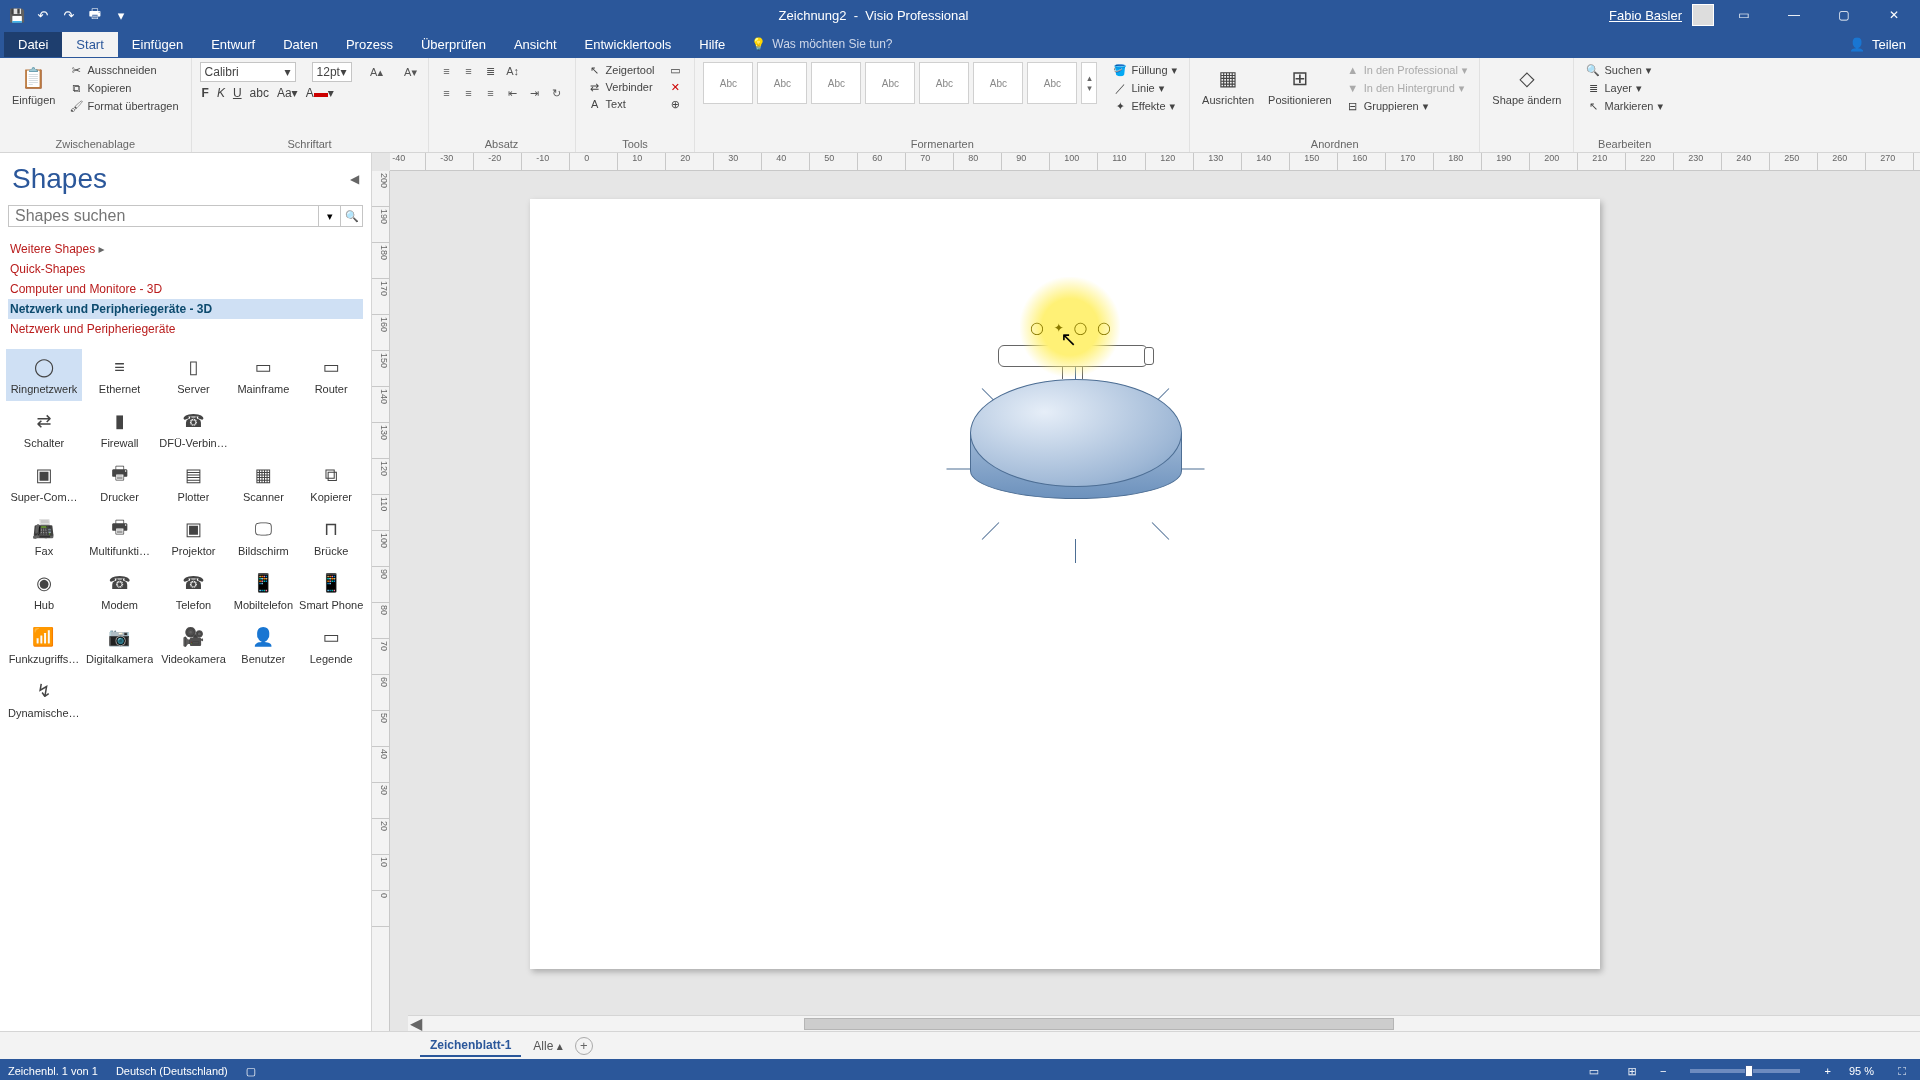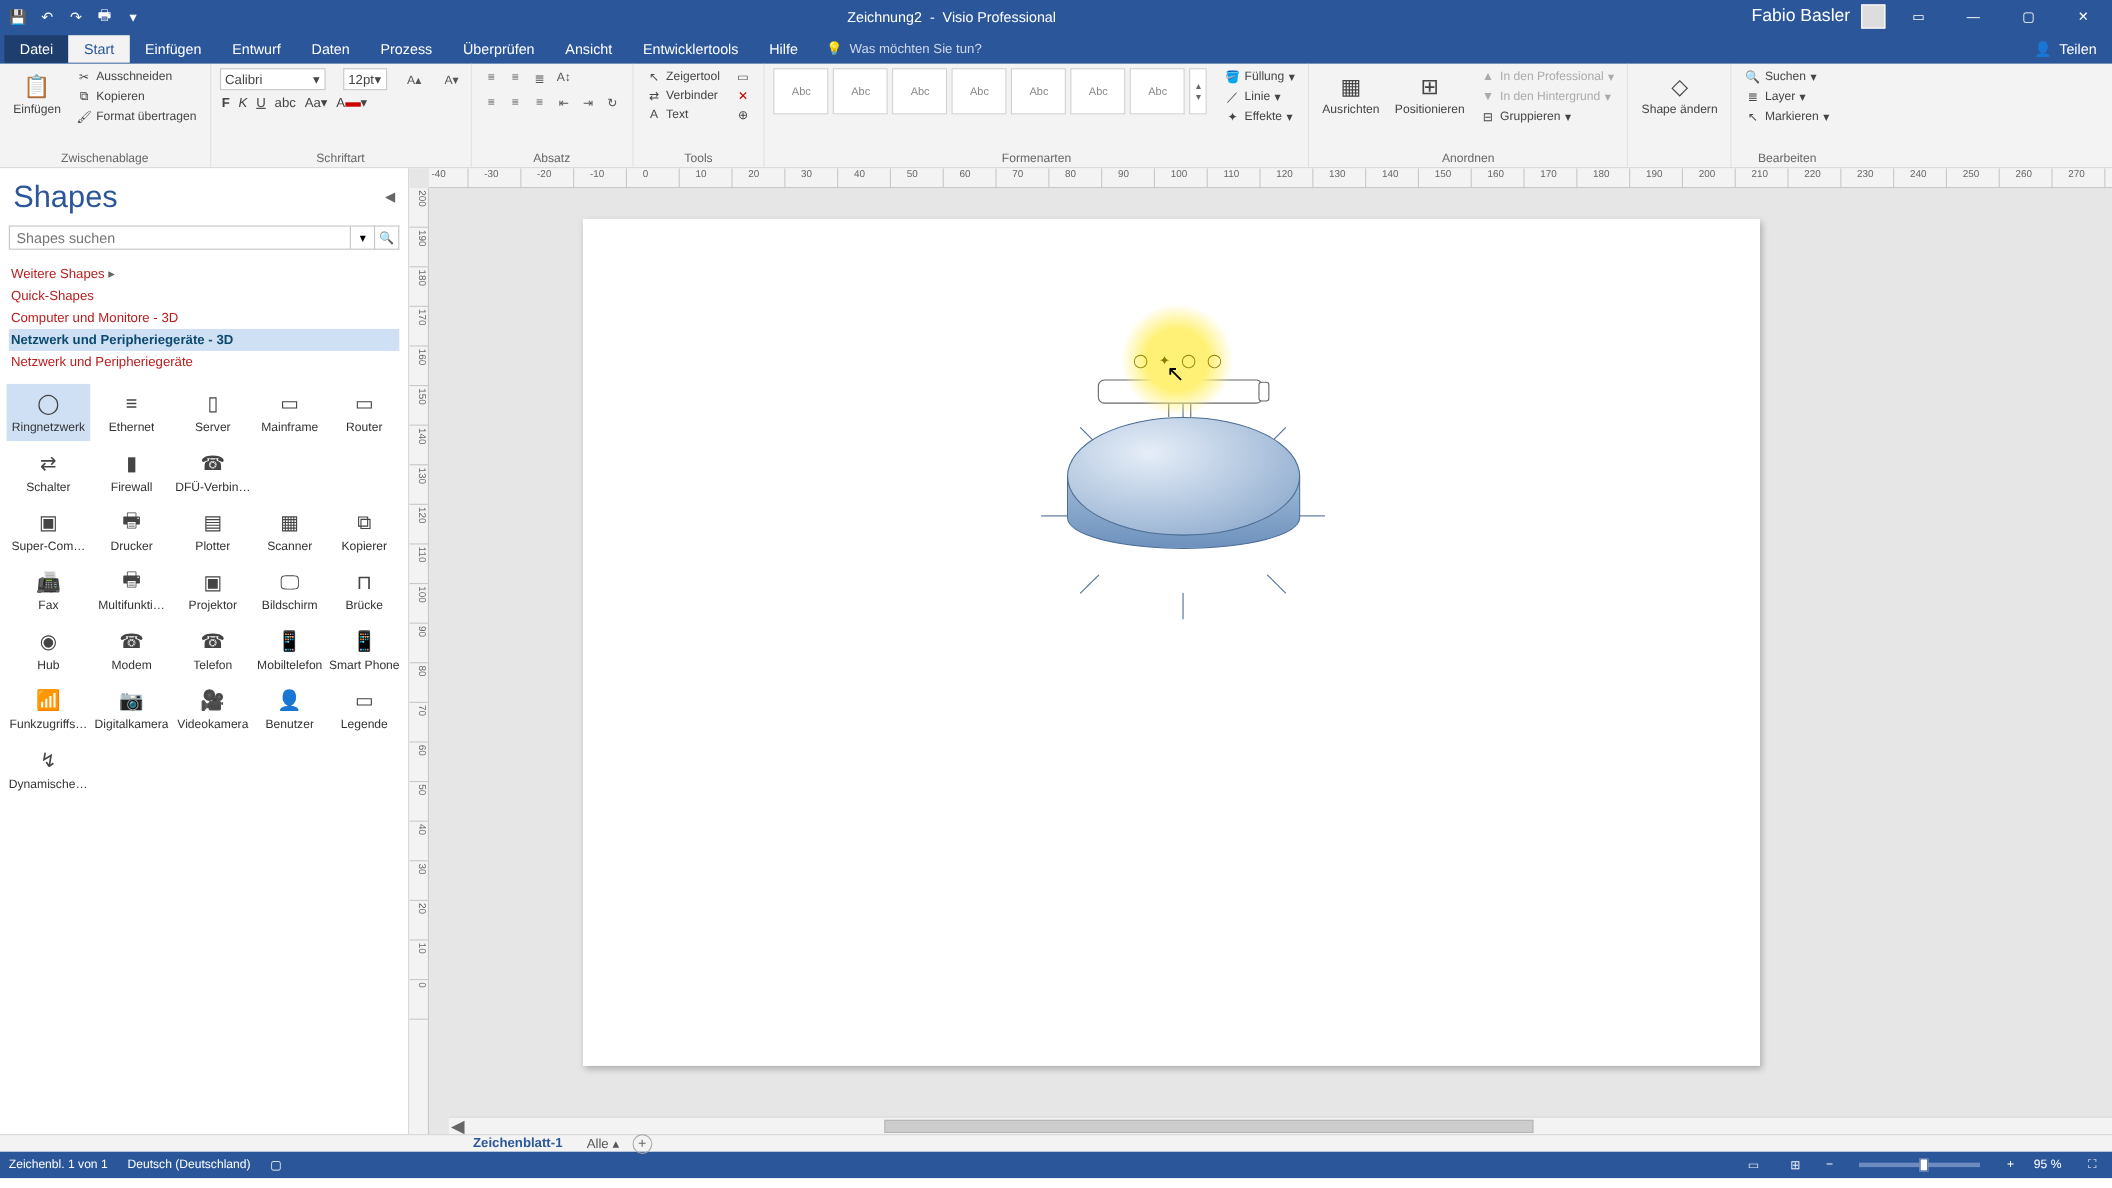--- a/index.html
+++ b/index.html
@@ -4,21 +4,21 @@
 <style>
 * { margin: 0; padding: 0; box-sizing: border-box; font-family: "Segoe UI", Tahoma, sans-serif; }
 body { background: #fff; overflow: hidden; width: 1920px; height: 1080px; }
 
 
 .titlebar { height: 30px; background: #2b579a; display: flex; align-items: center; color: #fff; font-size: 12px; }
 .titlebar .qat { display: flex; align-items: center; gap: 8px; padding: 0 8px; }
 .titlebar .qat .ico { width: 18px; height: 18px; display: flex; align-items: center; justify-content: center; font-size: 13px; color: #fff; cursor: pointer; }
 .titlebar .title-center { flex: 1; text-align: center; font-size: 13px; }
 .titlebar .user-area { display: flex; align-items: center; gap: 10px; padding-right: 6px; }
-.titlebar .user-name { font-size: 16px; }
+.titlebar .user-name { font-size: 13px; text-decoration: underline; }
 .titlebar .avatar { width: 22px; height: 22px; background: #ddd; border: 1px solid #fff; }
 .titlebar .winbtn { width: 40px; height: 30px; display: flex; align-items: center; justify-content: center; cursor: pointer; }
 
 
 .ribbon-tabs { height: 28px; background: #2b579a; display: flex; align-items: center; padding-left: 4px; color: #fff; font-size: 13px; }
 .ribbon-tabs .tab { padding: 5px 14px; cursor: pointer; }
 .ribbon-tabs .tab.file { background: #1e3e6e; }
 .ribbon-tabs .tab.active { background: #f3f3f3; color: #2b579a; }
 .ribbon-tabs .tellme { margin-left: 12px; display: flex; align-items: center; gap: 6px; color: #cfd8ea; font-size: 12px; }
 .ribbon-tabs .spacer { flex: 1; }
@@ -60,21 +60,21 @@
 
 
 .main { display: flex; height: calc(1080px - 30px - 28px - 95px - 25px - 24px); }
 
 
 .shapes-panel { width: 397px; background: #fff; border-right: 1px solid #d5d5d5; display: flex; flex-direction: column; }
 .shapes-head { padding: 10px 12px 6px; display: flex; align-items: center; justify-content: space-between; }
 .shapes-head h2 { font-size: 28px; font-weight: 300; color: #2b579a; }
 .shapes-head .collapse { font-size: 12px; color: #666; cursor: pointer; }
 .shapes-search { margin: 4px 8px; display: flex; }
-.shapes-search input { flex: 1; border: 1px solid #c5c5c5; padding: 3px 6px; font-size: 13px; height: 22px; }
+.shapes-search input { flex: 1; border: 1px solid #c5c5c5; padding: 3px 6px; font-size: 16px; height: 22px; }
 .shapes-search .sbtn { width: 22px; height: 22px; border: 1px solid #c5c5c5; border-left: none; display: flex; align-items: center; justify-content: center; font-size: 11px; cursor: pointer; }
 .stencil-list { padding: 8px 8px 4px; font-size: 12px; }
 .stencil-list .row { padding: 3px 2px; cursor: pointer; color: #b91c1c; }
 .stencil-list .row.more::after { content: " ▸"; color: #666; }
 .stencil-list .row.sel { background: #cfe0f4; font-weight: 600; color: #0c4a6e; }
 .shape-grid { padding: 6px; display: grid; grid-template-columns: repeat(5, 1fr); gap: 2px; overflow-y: auto; }
 .shape-cell { display: flex; flex-direction: column; align-items: center; padding: 6px 2px; font-size: 11px; color: #333; cursor: pointer; text-align: center; }
 .shape-cell.sel { background: #cfe0f4; }
 .shape-cell .sic { width: 30px; height: 24px; display: flex; align-items: center; justify-content: center; font-size: 18px; color: #444; }
 .shape-cell span { margin-top: 4px; white-space: nowrap; overflow: hidden; text-overflow: ellipsis; max-width: 72px; }
@@ -114,21 +114,21 @@
 .cursor-arrow { position: absolute; left: 530px; top: 128px; font-size: 20px; color: #000; pointer-events: none; }
 
 
 .hscroll { position: absolute; left: 18px; right: 4px; bottom: 0; height: 16px; background: #f3f3f3; border-top: 1px solid #d5d5d5; display: flex; align-items: center; }
 .hscroll .arrow { width: 16px; height: 16px; display: flex; align-items: center; justify-content: center; color: #666; cursor: pointer; }
 .hscroll .thumb { height: 12px; background: #cdcdcd; border: 1px solid #b5b5b5; margin-left: 380px; width: 590px; }
 .vscroll { position: absolute; right: 0; top: 18px; bottom: 16px; width: 16px; background: #f3f3f3; border-left: 1px solid #d5d5d5; }
 .vscroll .thumb { width: 12px; height: 120px; background: #cdcdcd; border: 1px solid #b5b5b5; margin: 240px auto 0; }
 
 
-.sheettabs { height: 16px; background: #f3f3f3; border-top: 1px solid #d5d5d5; display: flex; align-items: center; padding-left: 420px; font-size: 12px; gap: 12px; }
+.sheettabs { height: 28px; background: #f3f3f3; border-top: 1px solid #d5d5d5; display: flex; align-items: center; padding-left: 420px; font-size: 12px; gap: 12px; }
 .sheettabs .tab { padding: 3px 10px; color: #2b579a; font-weight: 600; border-bottom: 2px solid #2b579a; cursor: pointer; }
 .sheettabs .all { color: #555; cursor: pointer; }
 .sheettabs .add { width: 18px; height: 18px; border: 1px solid #aaa; border-radius: 50%; display: flex; align-items: center; justify-content: center; color: #666; cursor: pointer; font-size: 13px; }
 
 
 .statusbar { height: 24px; background: #2b579a; color: #fff; display: flex; align-items: center; font-size: 11px; padding: 0 8px; gap: 18px; }
 .statusbar .spacer { flex: 1; }
 .statusbar .viewbtn { width: 20px; height: 18px; display: flex; align-items: center; justify-content: center; cursor: pointer; opacity: .9; }
 .zoom-slider { width: 110px; height: 4px; background: #6d8bbf; position: relative; margin: 0 6px; }
 .zoom-slider .knob { position: absolute; left: 50%; top: -4px; width: 8px; height: 12px; background: #fff; border: 1px solid #3a5a94; }

